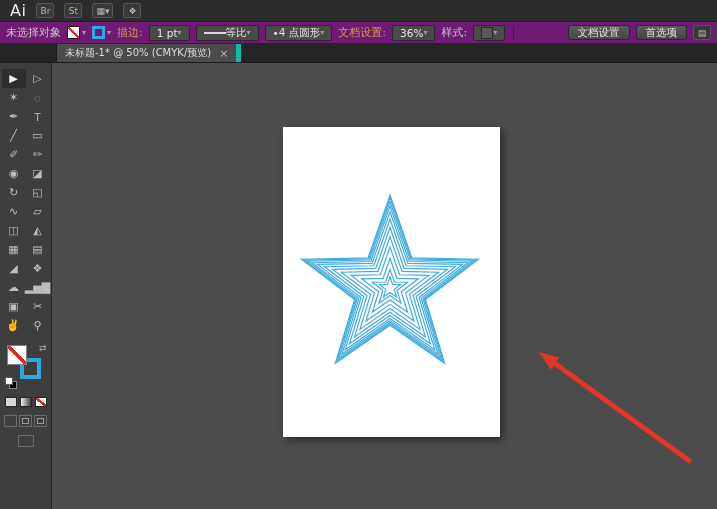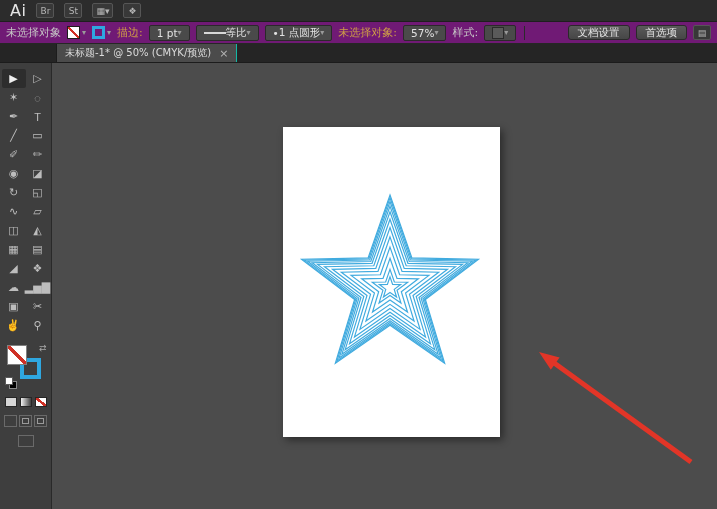--- a/index.html
+++ b/index.html
@@ -28,21 +28,21 @@
     align-items:center;padding:0 7px;color:#e2e2e2;font-size:10.5px}
   .profile-line{width:22px;height:2px;background:#d8d8d8}
   .style-swatch{width:12px;height:12px;background:#5a5a5a;border:1px solid #2a2a2a}
   .cb-sep{width:1px;height:14px;background:#2b2b2b;margin:0 2px}
   .cb-button{height:15px;padding:0 9px;background:linear-gradient(#5a5a5a,#464646);border:1px solid #2a2a2a;
     border-radius:3px;color:#e4e4e4;font-size:10.5px;cursor:default}
 
   
   .tabstrip{height:19px;background:#252525;display:flex;align-items:stretch;padding-left:56px;border-bottom:1px solid #1c1c1c}
   .tab{display:flex;align-items:center;gap:8px;background:#4b4b4b;padding:0 8px;font-size:10px;color:#dcdcdc;
-    border-right:1px solid #14b8a6;border-left:1px solid #1c1c1c}
+    border-right:5px solid #14b8a6;border-left:1px solid #1c1c1c}
   .tab-close{color:#b4b4b4;font-size:11px;cursor:pointer}
 
   
   .main{display:flex;height:446px}
 
   
   .toolbar{width:52px;background:#3e3e3e;border-right:1px solid #292929;display:flex;flex-direction:column;
     align-items:center;padding-top:6px;flex:none}
   .tools{display:grid;grid-template-columns:24px 24px}
   .tool{height:19px;display:flex;align-items:center;justify-content:center;background:none;border:none;
@@ -106,27 +106,27 @@
     </div>
 
     <div class="cb-box">
       <span class="profile-line"></span>
       <span>等比</span>
       <span class="dd">▾</span>
     </div>
 
     <div class="cb-box">
       <span>•</span>
-      <span>1 点圆形</span>
-      <span class="dd">▾</span>
-    </div>
-
-    <span class="cb-link">未选择对象:</span>
-    <div class="cb-box">
-      <span>57%</span>
+      <span>4 点圆形</span>
+      <span class="dd">▾</span>
+    </div>
+
+    <span class="cb-link">文档设置:</span>
+    <div class="cb-box">
+      <span>36%</span>
       <span class="dd">▾</span>
     </div>
 
     <span>样式:</span>
     <div class="cb-box">
       <span class="style-swatch"></span>
       <span class="dd">▾</span>
     </div>
 
     <span class="cb-sep"></span>

